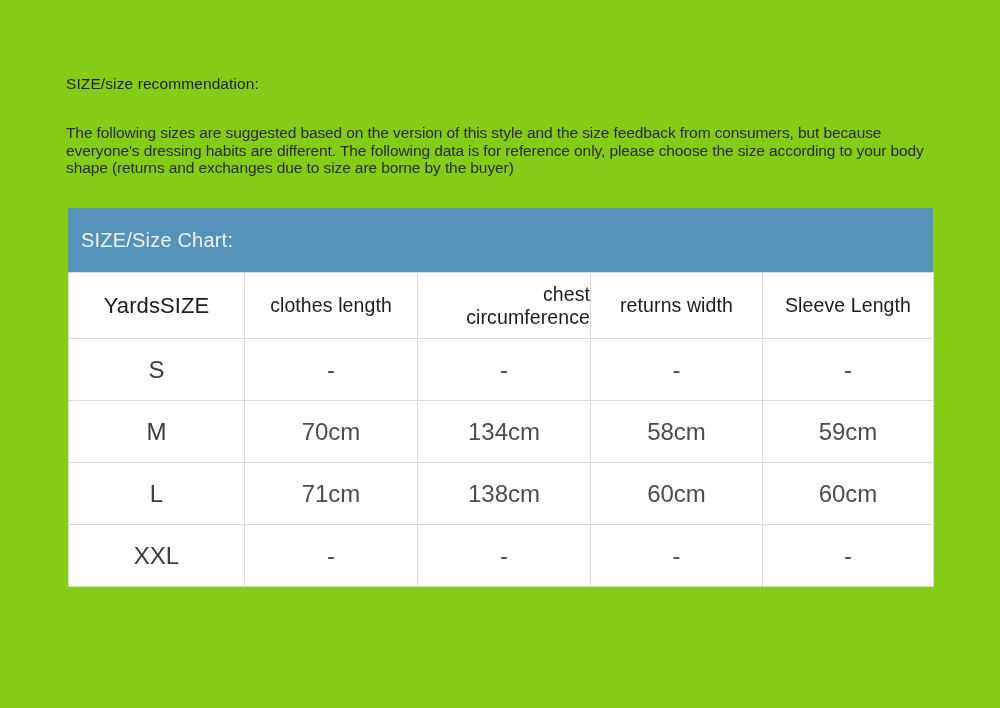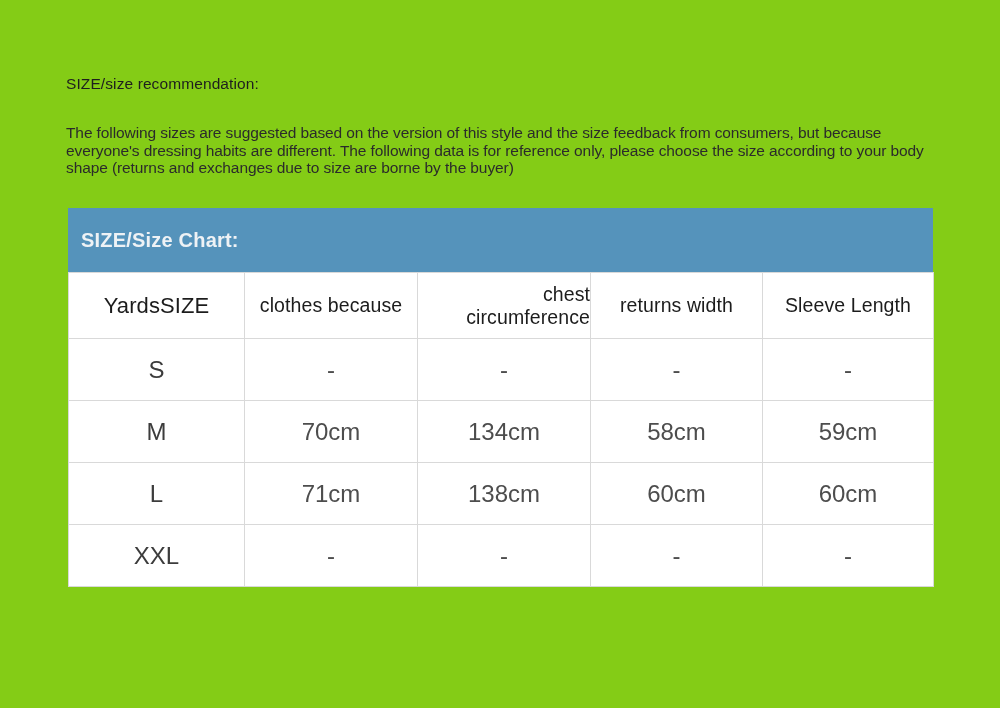--- a/index.html
+++ b/index.html
@@ -98,35 +98,35 @@
 </head>
 <body>
 
 <div class="page">
 
   <h2 class="title">SIZE/size recommendation:</h2>
 
   <p class="description">The following sizes are suggested based on the version of this style and the size feedback from consumers, but because everyone's dressing habits are different. The following data is for reference only, please choose the size according to your body shape (returns and exchanges due to size are borne by the buyer)</p>
 
   <div class="chart-header" style="background: rgb(85, 147, 187);">
-    <span class="chart-header-label" style="color: rgb(238, 242, 245); font-weight: bold;">SIZE/Size Chart:</span>
+    <span class="chart-header-label" style="color: rgb(238, 242, 245);">SIZE/Size Chart:</span>
   </div>
 
   <table class="size-table">
     <colgroup>
       <col class="c0">
         <col class="c1">
         <col class="c2">
         <col class="c3">
         <col class="c4">
     </colgroup>
     <thead>
       <tr>
         <th class="col-size">YardsSIZE</th>
-        <th>clothes because</th>
+        <th>clothes length</th>
         <th class="col-chest">chest circumference</th>
         <th>returns width</th>
         <th>Sleeve Length</th>
       </tr>
     </thead>
     <tbody>
       <tr>
         <td class="size-label">S</td>
         <td class="value">-</td>
         <td class="value">-</td>

